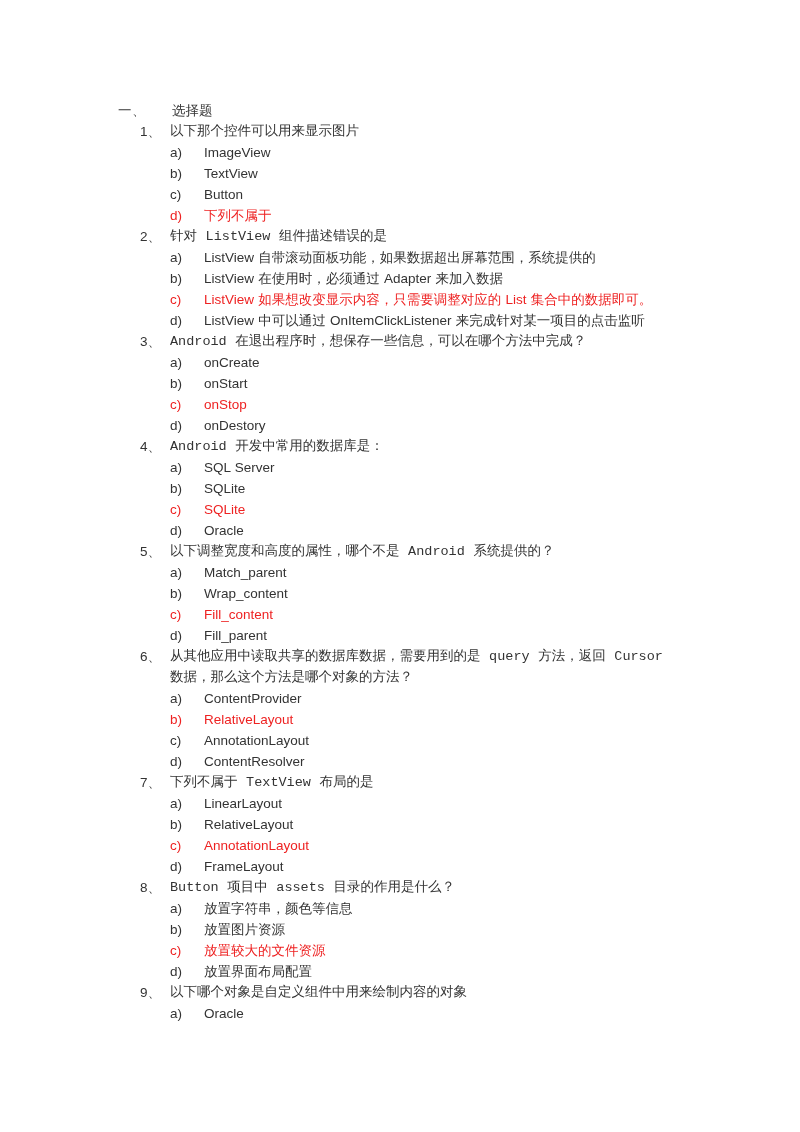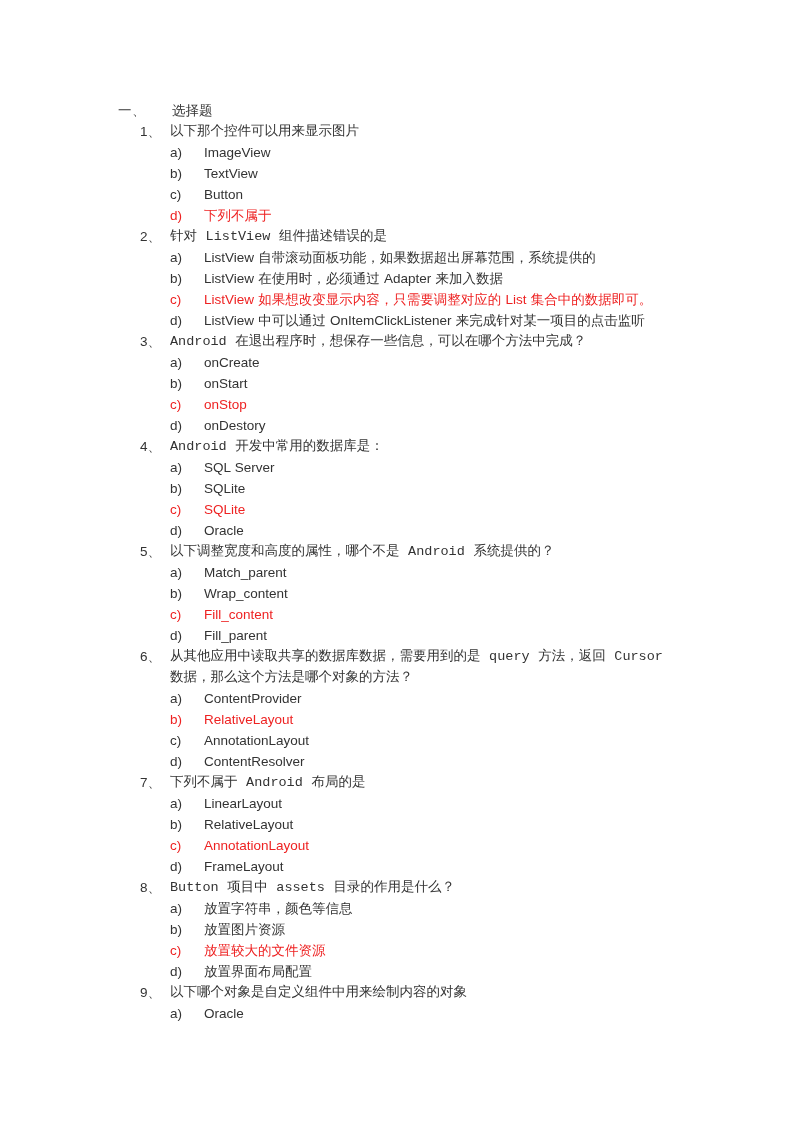--- a/index.html
+++ b/index.html
@@ -237,21 +237,21 @@
         <div class="option">
           <span class="o-letter">c)</span>
           <span class="o-text">AnnotationLayout</span>
         </div>
         <div class="option">
           <span class="o-letter">d)</span>
           <span class="o-text">ContentResolver</span>
         </div>
         <div class="question">
           <span class="q-num">7、</span>
-          <span class="q-text">下列不属于 Android 布局的是</span>
+          <span class="q-text">下列不属于 TextView 布局的是</span>
         </div>
         <div class="option">
           <span class="o-letter">a)</span>
           <span class="o-text">LinearLayout</span>
         </div>
         <div class="option">
           <span class="o-letter">b)</span>
           <span class="o-text">RelativeLayout</span>
         </div>
         <div class="option is-answer">

